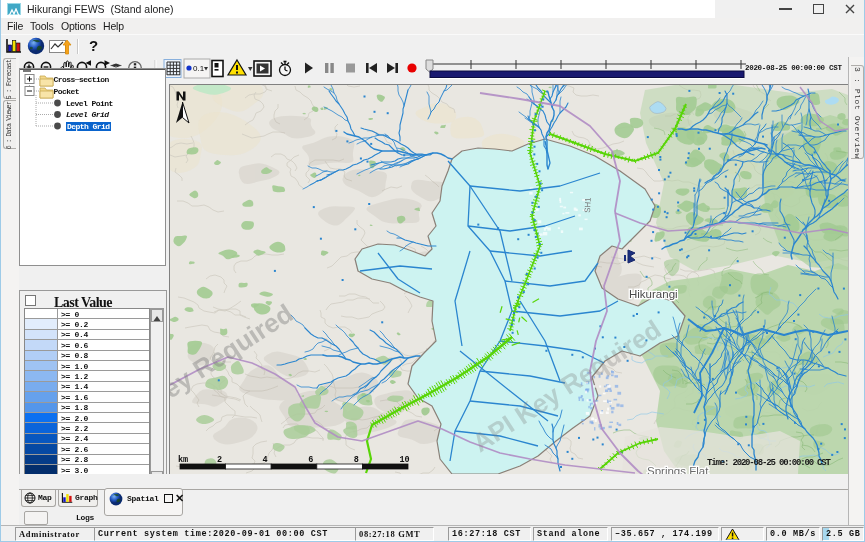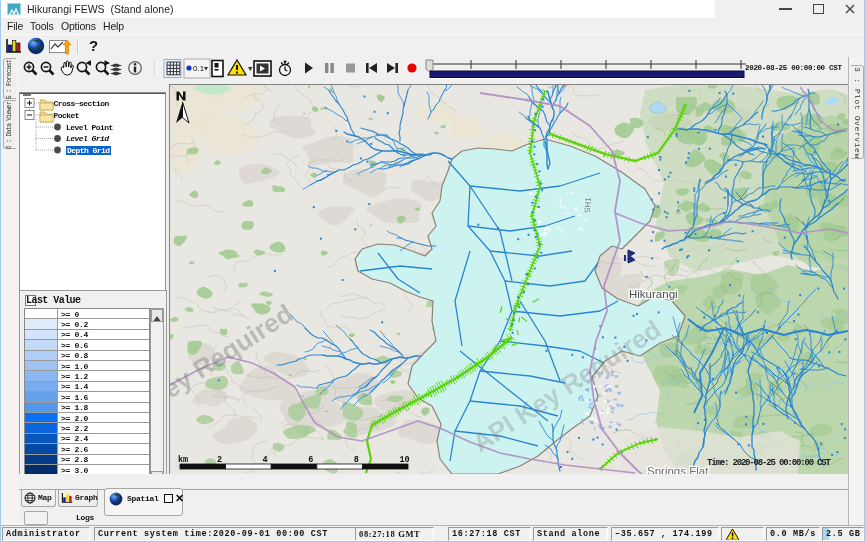--- a/index.html
+++ b/index.html
@@ -18,21 +18,21 @@
 #lstrip{left:0;top:57px;width:19px;height:468px;background:#f4f3f2;}
 .vtabL{left:3px;width:13px;background:#f0efee;border:1px solid #b0aeab;border-right:none;border-radius:3px 0 0 3px;box-sizing:border-box;}
 .vt{position:absolute;color:#333;font-family:"Liberation Mono",monospace;white-space:nowrap;text-align:center;}
 
 #rstrip{left:848px;top:57px;width:17px;height:468px;background:#f4f3f2;border-left:1px solid #b5b5b5;box-sizing:border-box;}
 .vtabR{left:2px;width:13px;background:#f0efee;border:1px solid #b0aeab;border-left:none;border-radius:0 3px 3px 0;box-sizing:border-box;}
 
 #toolbar2{left:19px;top:57px;width:829px;height:27px;background:#f0f0f0;}
 #datetext{left:726px;top:7px;font-family:"Liberation Mono",monospace;font-weight:bold;font-size:7.5px;letter-spacing:-0.3px;color:#111;white-space:nowrap;}
 
-#treepanel{left:19px;top:92px;width:147px;height:240px;background:#fff;border:1px solid #8f8f8f;box-sizing:border-box;}
+#treepanel{left:19px;top:68px;width:147px;height:198px;background:#fff;border:1px solid #8f8f8f;box-sizing:border-box;}
 .treerow{position:absolute;font-family:"Liberation Mono",monospace;font-weight:bold;font-size:8px;letter-spacing:-0.55px;color:#111;white-space:nowrap;}
 
 #legpanel{left:19px;top:290px;width:148px;height:196px;background:#f0f0f0;border:1px solid #999;box-sizing:border-box;}
 #legtable{left:4px;top:17px;width:126px;height:177px;background:#fff;border:1px solid #888;box-sizing:border-box;}
 .legrow{position:absolute;left:0;width:124px;height:10.4px;border-bottom:1px solid #9a9a9a;box-sizing:border-box;}
 .legsw{position:absolute;left:0;top:0;width:33px;height:9.4px;border-right:1px solid #9a9a9a;box-sizing:border-box;}
 .leglab{position:absolute;left:36px;top:0.5px;font-family:"Liberation Mono",monospace;font-weight:bold;font-size:8px;letter-spacing:-0.3px;color:#111;}
 #legscroll{left:130px;top:17px;width:14px;height:177px;background:#f0f0f0;border:1px solid #999;box-sizing:border-box;}
 
 #mapwrap{left:169px;top:84px;width:679px;height:390px;border-top:1px solid #808080;border-left:1px solid #808080;box-sizing:border-box;background:#e8e6e0;overflow:hidden;}
@@ -231,21 +231,21 @@
     </svg>
     <div class="abs treerow" style="left:33.5px;top:6px;">Cross─section</div>
     <div class="abs treerow" style="left:33.5px;top:18px;">Pocket</div>
     <div class="abs treerow" style="left:46px;top:29.5px;">Level Point</div>
     <div class="abs treerow" style="left:46px;top:41px;font-style:italic;">Level Grid</div>
     <div class="abs treerow" style="left:46px;top:52.5px;background:#0a64cd;color:#fff;padding:0 1px;">Depth Grid</div>
   </div>
 
 <div class="abs" id="legpanel">
   <div class="abs" style="left:5px;top:4px;width:9px;height:9px;background:#fff;border:1px solid #777;"></div>
-  <div class="abs treerow" style="left:6px;top:4px;font-size:10px;">Last Value</div>
+  <div class="abs treerow" style="left:34px;top:4px;font-size:14px;font-family:Liberation Serif, serif;">Last Value</div>
   <div class="abs" id="legtable">
       <div class="legrow" style="top:0.0px;">
         <div class="legsw" style="background:#ffffff;"></div>
         <div class="leglab">&gt;= 0</div>
       </div>
       <div class="legrow" style="top:10.4px;">
         <div class="legsw" style="background:#e2edfc;"></div>
         <div class="leglab">&gt;= 0.2</div>
       </div>
       <div class="legrow" style="top:20.8px;">
@@ -1794,21 +1794,21 @@
 <span class="abs" style="left:22px;top:5px;">Spatial</span>
 <div class="abs" style="left:59px;top:5px;width:7px;height:7px;border:1.4px solid #111;"></div>
 <span class="abs" style="left:70px;top:3px;font-size:11px;font-family:'Liberation Sans';font-weight:bold;">✕</span>
 </div>
     <div class="btab" style="left:5px;top:37px;width:24px;height:14px;background:#f4f3f2;border-radius:2px;">
 <span class="abs" style="left:3px;top:1px;margin-left:48px;">Logs</span>
     </div>
   </div>
 
 <div class="abs" id="statusbar">
-    <div class="scell" style="left:2px;width:88px;">
+    <div class="scell" style="left:15px;width:88px;font-family:Liberation Serif, serif;">
       <span>Administrator</span>
     </div>
     <div class="scell" style="left:94px;width:271px;">
       <span>Current system time:2020-09-01 00:00 CST</span>
     </div>
     <div class="scell" style="left:355px;width:79px;font-family:Liberation Serif, serif;">
       <span>08:27:18 GMT</span>
     </div>
     <div class="scell" style="left:448px;width:83px;">
       <span>16:27:18 CST</span>

